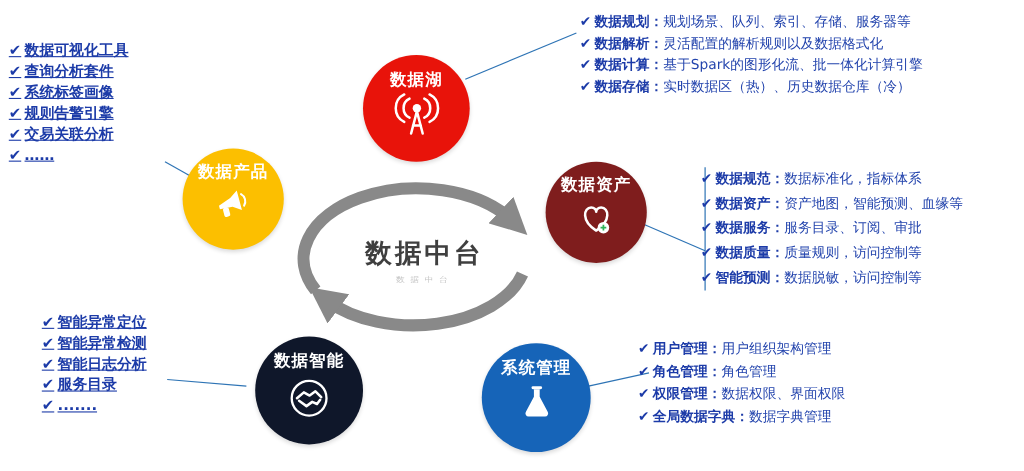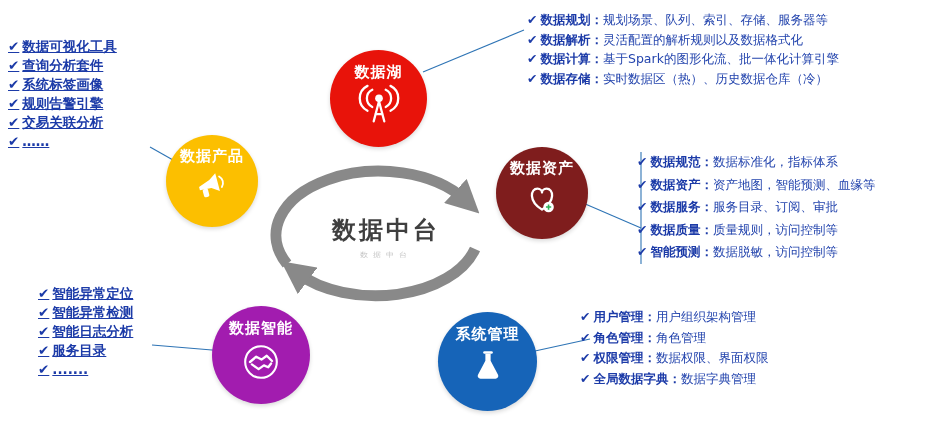--- a/index.html
+++ b/index.html
@@ -26,21 +26,21 @@
   .list-system .item { line-height:20.5px; }
 
   
   .node { position:absolute; border-radius:50%; color:#fff; text-align:center; z-index:3;
           box-shadow:0 2px 4px rgba(0,0,0,.15); }
   .node .label { font-weight:bold; font-size:15px; letter-spacing:1px; }
   .node .icon { display:block; margin:1px auto 0; }
   .node-lake { left:330px; top:50px; width:97px; height:97px; background:#e8130a; padding-top:13px; }
   .node-product { left:166px; top:135px; width:92px; height:92px; background:#fcbf00; padding-top:12px; }
   .node-asset { left:496px; top:147px; width:92px; height:92px; background:#7f1d1d; padding-top:12px; }
-  .node-intelligence { left:212px; top:306px; width:98px; height:98px; background:#a21caf; padding-top:13px; }
+  .node-intelligence { left:232px; top:306px; width:98px; height:98px; background:#0f172a; padding-top:13px; }
   .node-system { left:438px; top:312px; width:99px; height:99px; background:#1664b8; padding-top:13px; }
 
   
   .center-title { position:absolute; left:310px; top:214px; width:152px; text-align:center;
                   font-size:24px; font-weight:bold; color:#3f3f3f; letter-spacing:3px; z-index:4; }
   .center-reflection { position:absolute; left:310px; top:249px; width:152px; text-align:center;
                   font-size:8px; color:#8a8a8a; opacity:.5; letter-spacing:5px;
                   filter:blur(.7px); transform:scaleY(.85); z-index:4; }
 
   .cycle-svg { position:absolute; left:247px; top:142px; z-index:2; }

